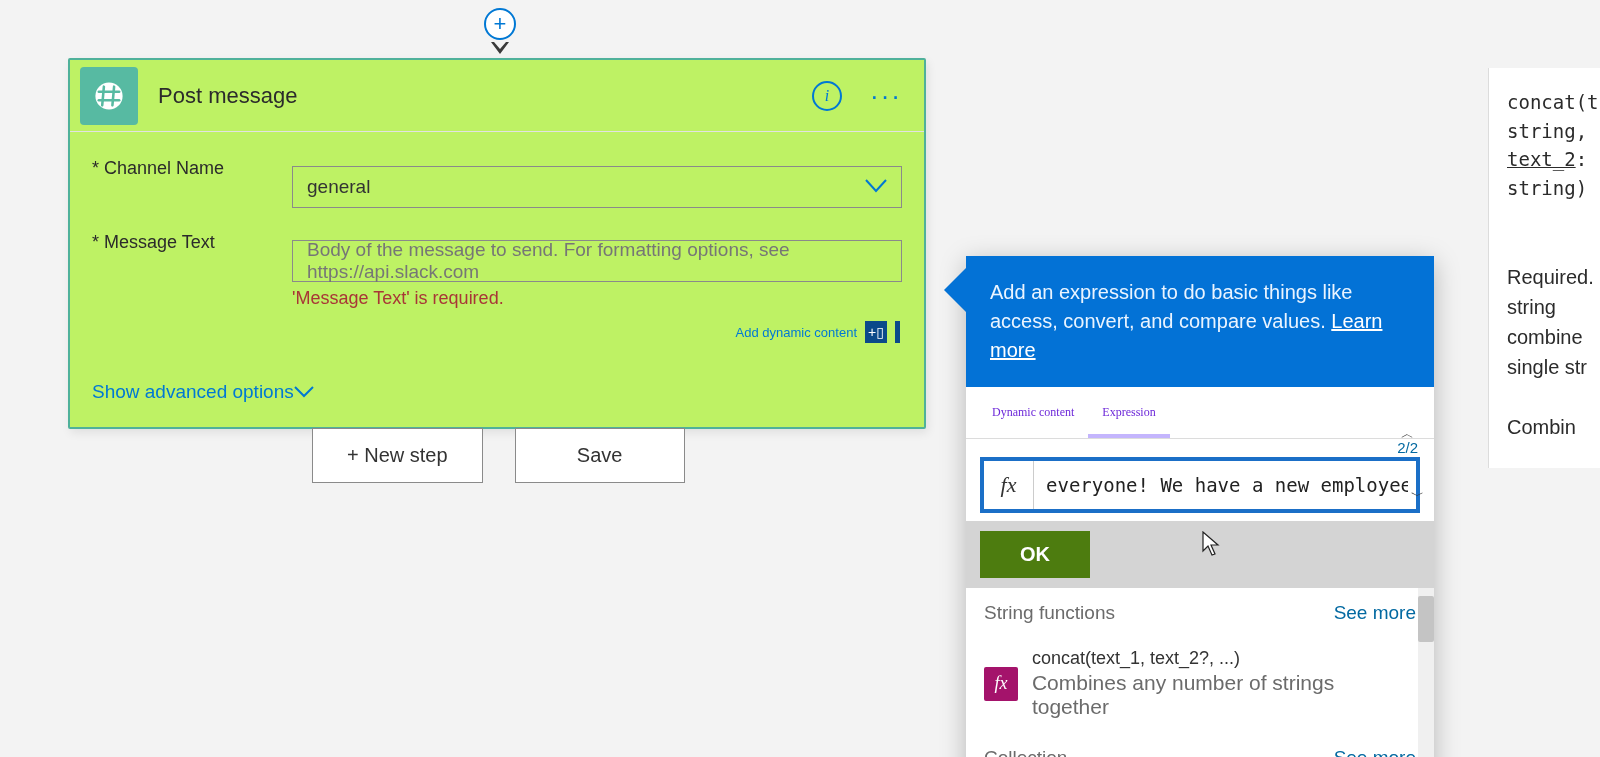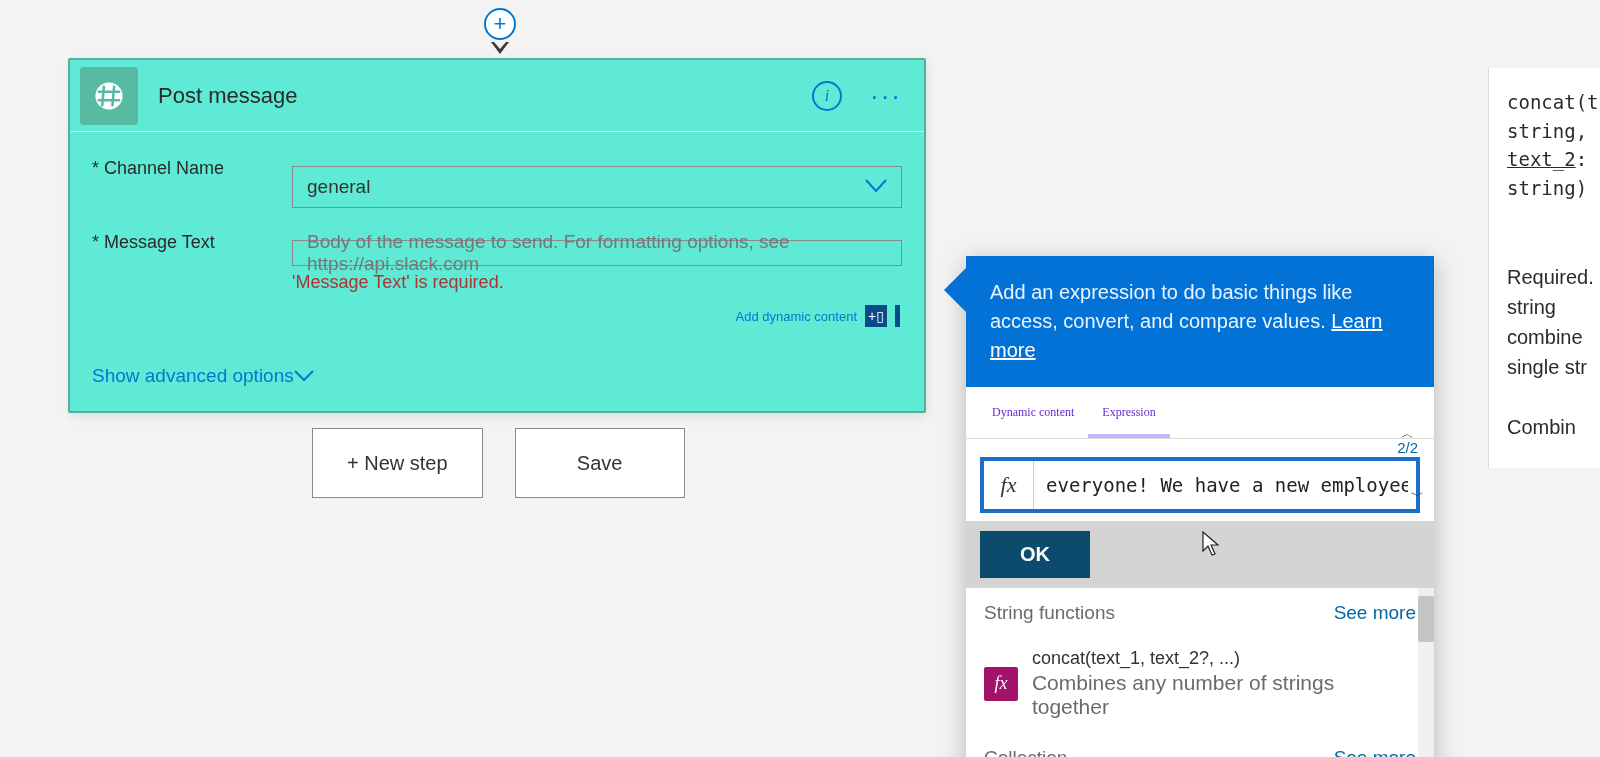--- a/index.html
+++ b/index.html
@@ -44,21 +44,21 @@
     display: flex; align-items: center; justify-content: center;
   }
   .arrow-down svg { width: 20px; height: 14px; }
 
   
   .card {
     position: absolute;
     left: 68px;
     top: 58px;
     width: 858px;
-    background: #5eead4;
+    background: #bef264;
     border: 2px solid #4fb19a;
     border-radius: 2px;
     box-shadow: 2px 4px 10px rgba(0,0,0,0.08);
   }
   .card-header {
     display: flex;
     align-items: center;
     height: 72px;
     border-bottom: 1px solid #e2e2e2;
   }
@@ -115,21 +115,21 @@
     display: flex;
     align-items: center;
     padding: 0 14px;
     font-size: 19px;
     color: #333;
     justify-content: space-between;
   }
   .chev { color:#0078d4; }
   .text-box {
     border: 1px solid #8a8a8a;
-    height: 26px;
+    height: 42px;
     display:flex; align-items:center;
     padding: 0 14px;
     font-size: 19px;
     color: #767676;
   }
   .error-text { color: #a83636; font-size: 18px; margin-top: 6px; }
   .dyn-row {
     display:flex; justify-content:flex-end; align-items:center;
     padding: 4px 2px 8px 0;
     gap:8px;
@@ -151,21 +151,21 @@
   
   .step-buttons {
     position:absolute;
     top: 428px;
     left: 312px;
     display:flex; gap:32px;
   }
   .step-btn {
     background:#fff;
     border:1px solid #8a8a8a;
-    height: 70px;
+    height: 55px;
     padding: 0 34px;
     font-size:20px;
     color:#333;
     display:flex; align-items:center; justify-content:center;
     min-width: 170px;
   }
 
   
   .expr-popup {
     position:absolute;
@@ -246,21 +246,21 @@
     font-size:13px; color:#333;
   }
 
   .ok-row {
     background:#d4d4d4;
     padding: 10px 14px;
     display:flex; align-items:center;
     position: relative;
   }
   .ok-btn {
-    background:#0c4a6e;
+    background:#4d7c0f;
     color:#fff;
     border:none;
     padding: 12px 40px;
     font-size:20px;
     font-weight:600;
   }
   .cursor {
     position:absolute;
     left: 234px; top: 10px;
   }

